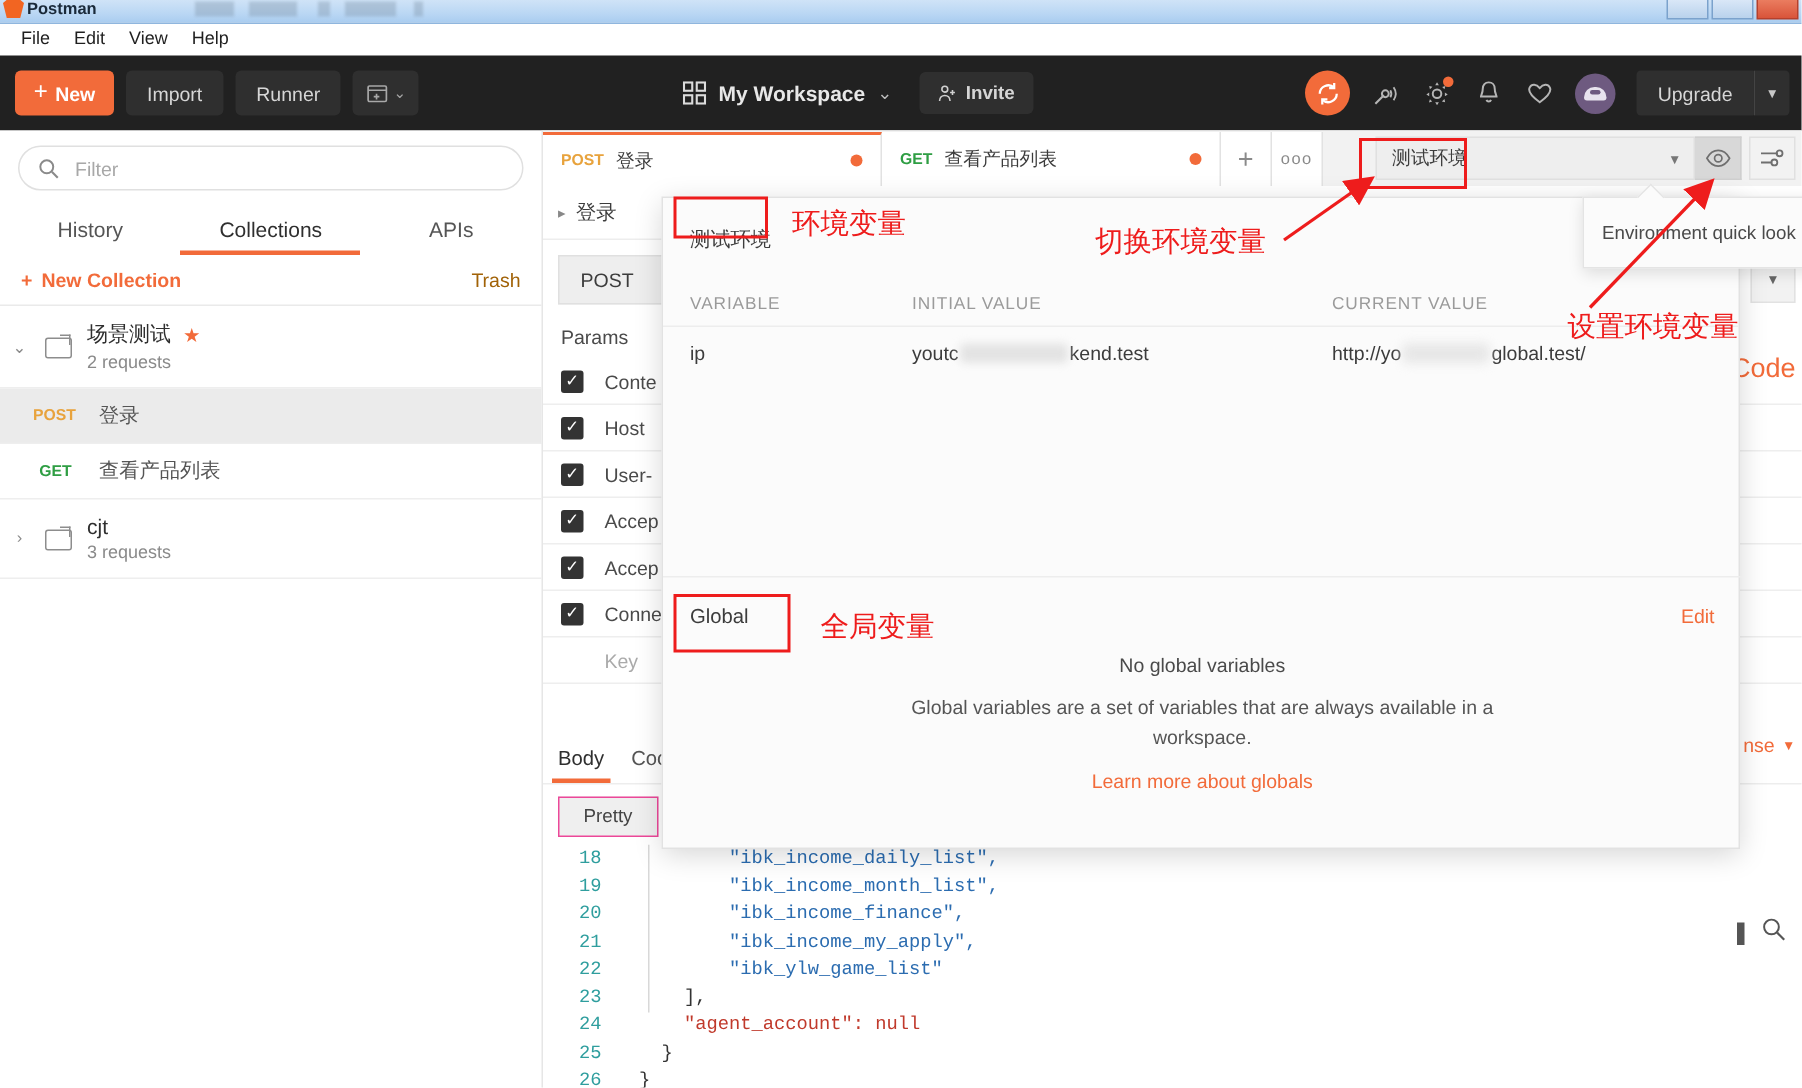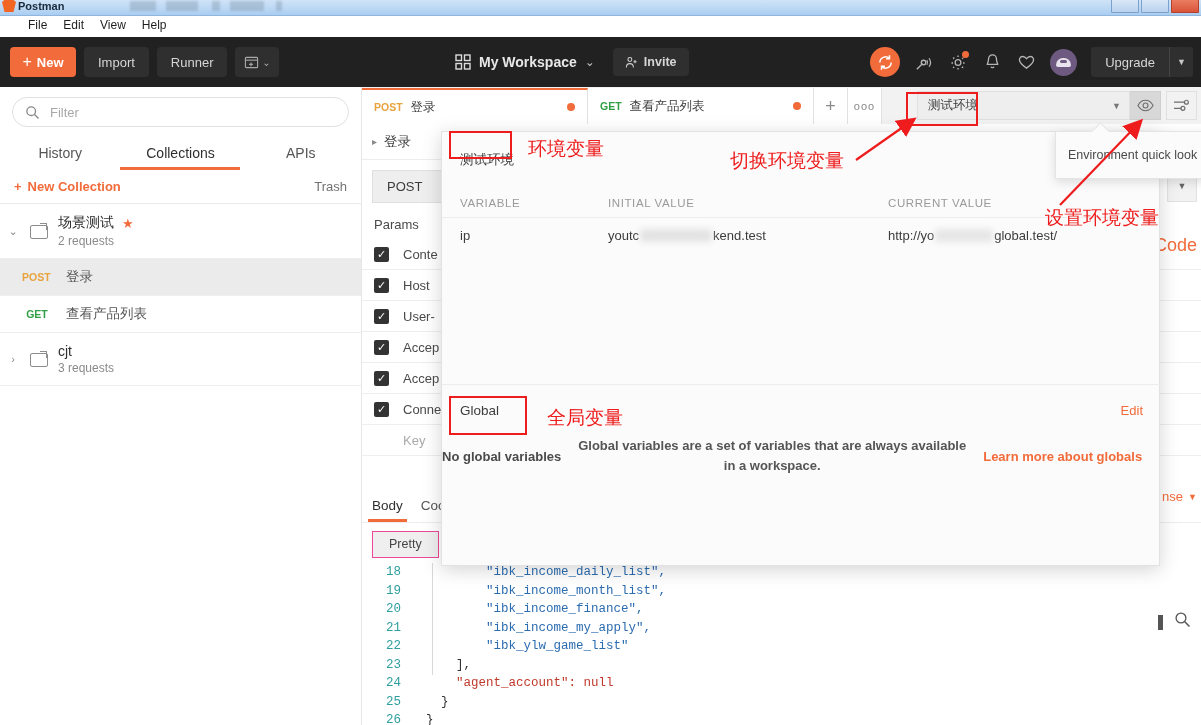--- a/index.html
+++ b/index.html
@@ -40,21 +40,21 @@
   .os-winbtn {
     width: 28px; height: 18px;
     background: linear-gradient(to bottom,#e4eefb,#b9d2ec);
     border: 1px solid #7ba2cc; border-radius: 2px 2px 0 0;
   }
   .os-winbtn.close { background: linear-gradient(to bottom,#f08a6c,#d9543a); border-color:#b5402c; }
 
   
   .menubar {
     position: absolute; left: 0; top: 16px; width: 1201px; height: 18px;
-    background: #ffffff; display: flex; align-items: center; padding-left: 20px;
+    background: #ffffff; display: flex; align-items: center; padding-left: 6px;
     border-bottom: 1px solid #ffffff;
   }
   .menubar .mi {
     font-size: 12px; color: #1f1f1f; padding: 2px 8px; cursor: default;
   }
 
   
   .appheader {
     position: absolute; left: 0; top: 37px; width: 1201px; height: 50px;
     background: #212121; display: flex; align-items: center;
@@ -143,21 +143,21 @@
   .sb-tab.active { color:#2f2f2f; }
   .sb-tab.active::after {
     content:""; position:absolute; left:50%; transform:translateX(-50%);
     bottom:0; width:120px; height:3px; background:#f26b3a;
   }
   .sb-actions {
     display:flex; justify-content:space-between; align-items:center;
     padding: 9px 14px 9px 14px; font-size:13px;
   }
   .new-collection { color:#f26b3a; cursor:pointer; display:flex; gap:6px; font-weight:bold; }
-  .trash { color:#737373; cursor:pointer;margin-left:23px; }
+  .trash { color:#a16207; cursor:pointer;margin-left:23px; }
   .sb-divider { height:1px; background:#eaeaea; }
   .coll-row {
     display:flex; align-items:center; gap:10px; padding:10px 10px 10px 6px;
     border-bottom:1px solid #eee; cursor:pointer;
   }
   .chev { width:14px; text-align:center; color:#8a8a8a; font-size:11px; }
   .folder-ic { width:18px; height:16px; position:relative; flex:0 0 auto; }
   .folder-ic::before{
     content:""; position:absolute; inset:2px 0 0 0; border:1.4px solid #8d8d8d;
     border-radius:2px;
@@ -334,22 +334,22 @@
     background:#e6e6e6; border-radius:3px; filter: blur(3.4px); margin:0 1px;
   }
   .ql-globals-head {
     position:absolute; left:0; top:252px; width:719px; height:52px;
     display:flex; align-items:center; padding:0 18px;
     justify-content:space-between; border-top:1px solid #ededed;
   }
   .ql-edit { color:#f26b3a; font-size:13px; cursor:pointer; }
   .ql-empty {
     position:absolute; left:0; top:304px; width:719px;
-    display:flex; flex-direction:row; align-items:center; gap:11px;
-    font-size:13px; color:#555;font-weight:bold;
+    display:flex; flex-direction:column; align-items:center; gap:11px;
+    font-size:13px; color:#555;
   }
   .ql-empty .t1 { color:#4a4a4a; }
   .ql-empty .t2 { width:400px; text-align:center; color:#555; line-height:20px; }
   .ql-empty .t3 { color:#f26b3a; cursor:pointer; }
 
   
   .tooltip {
     position:absolute; left:1055px; top:131px; width:160px; height:48px;
     background:#fbfbfb; border:1px solid #e4e4e4;
     box-shadow:0 3px 10px rgba(0,0,0,.13); z-index: 50;

